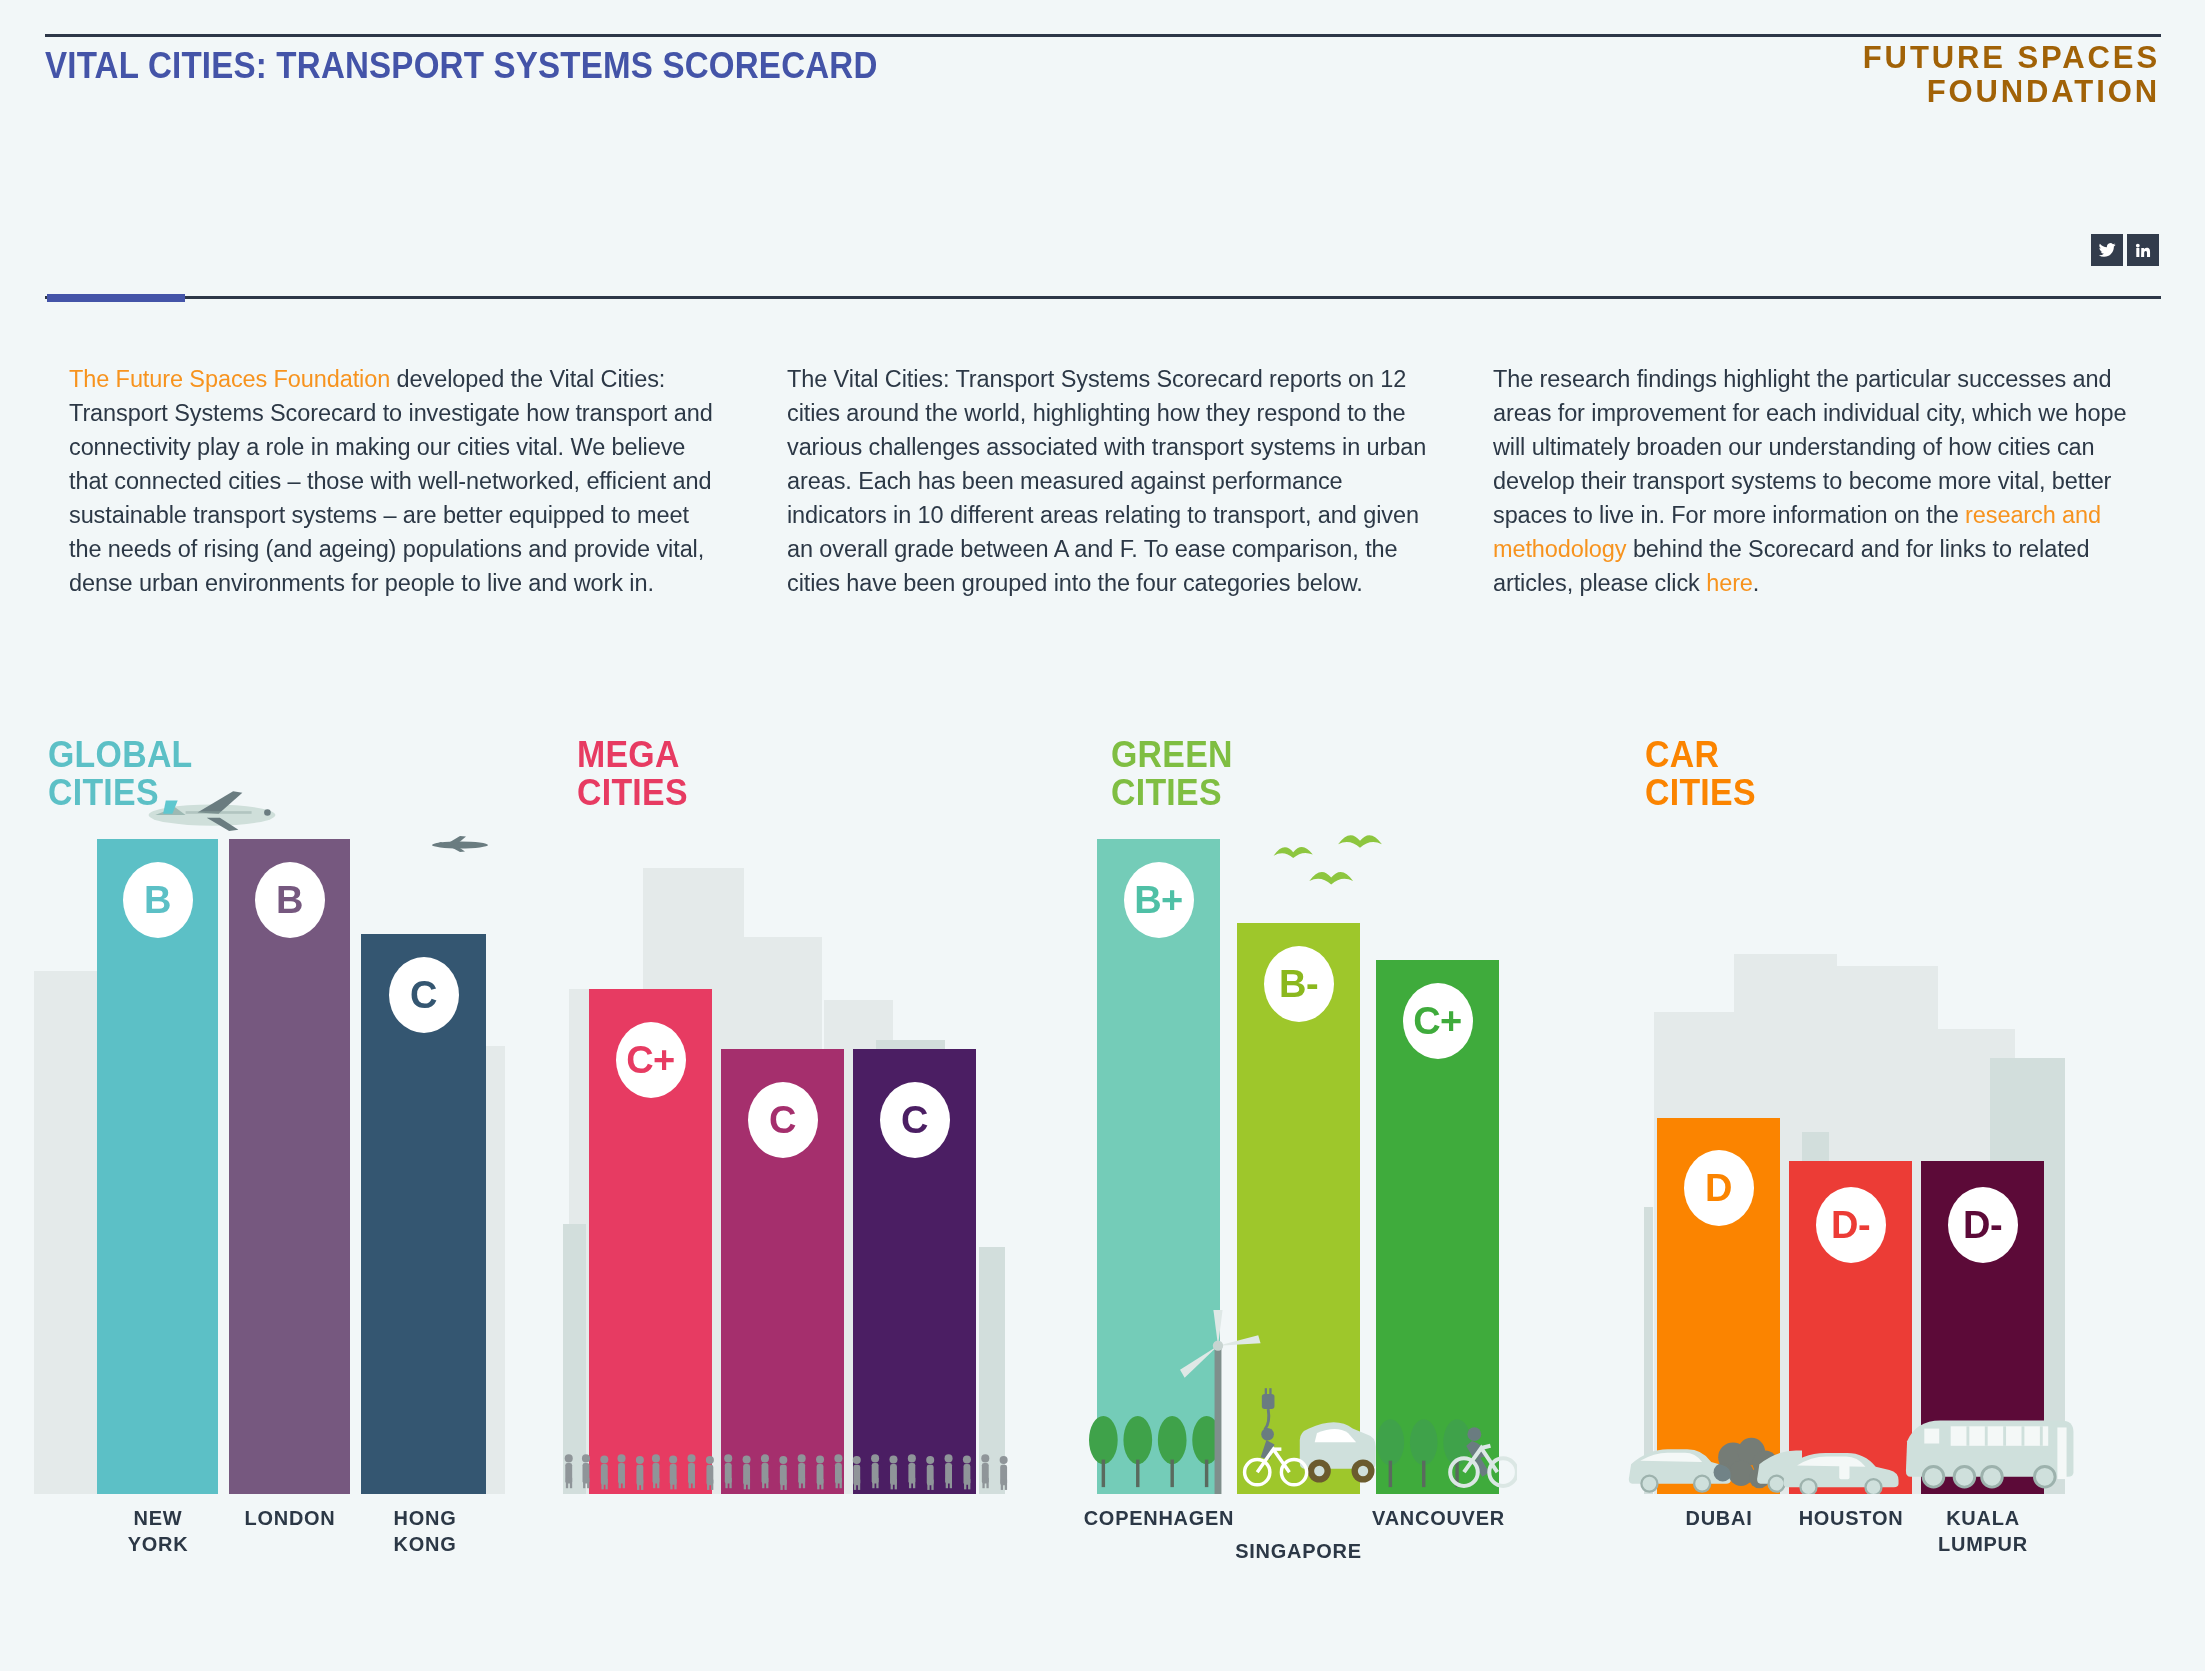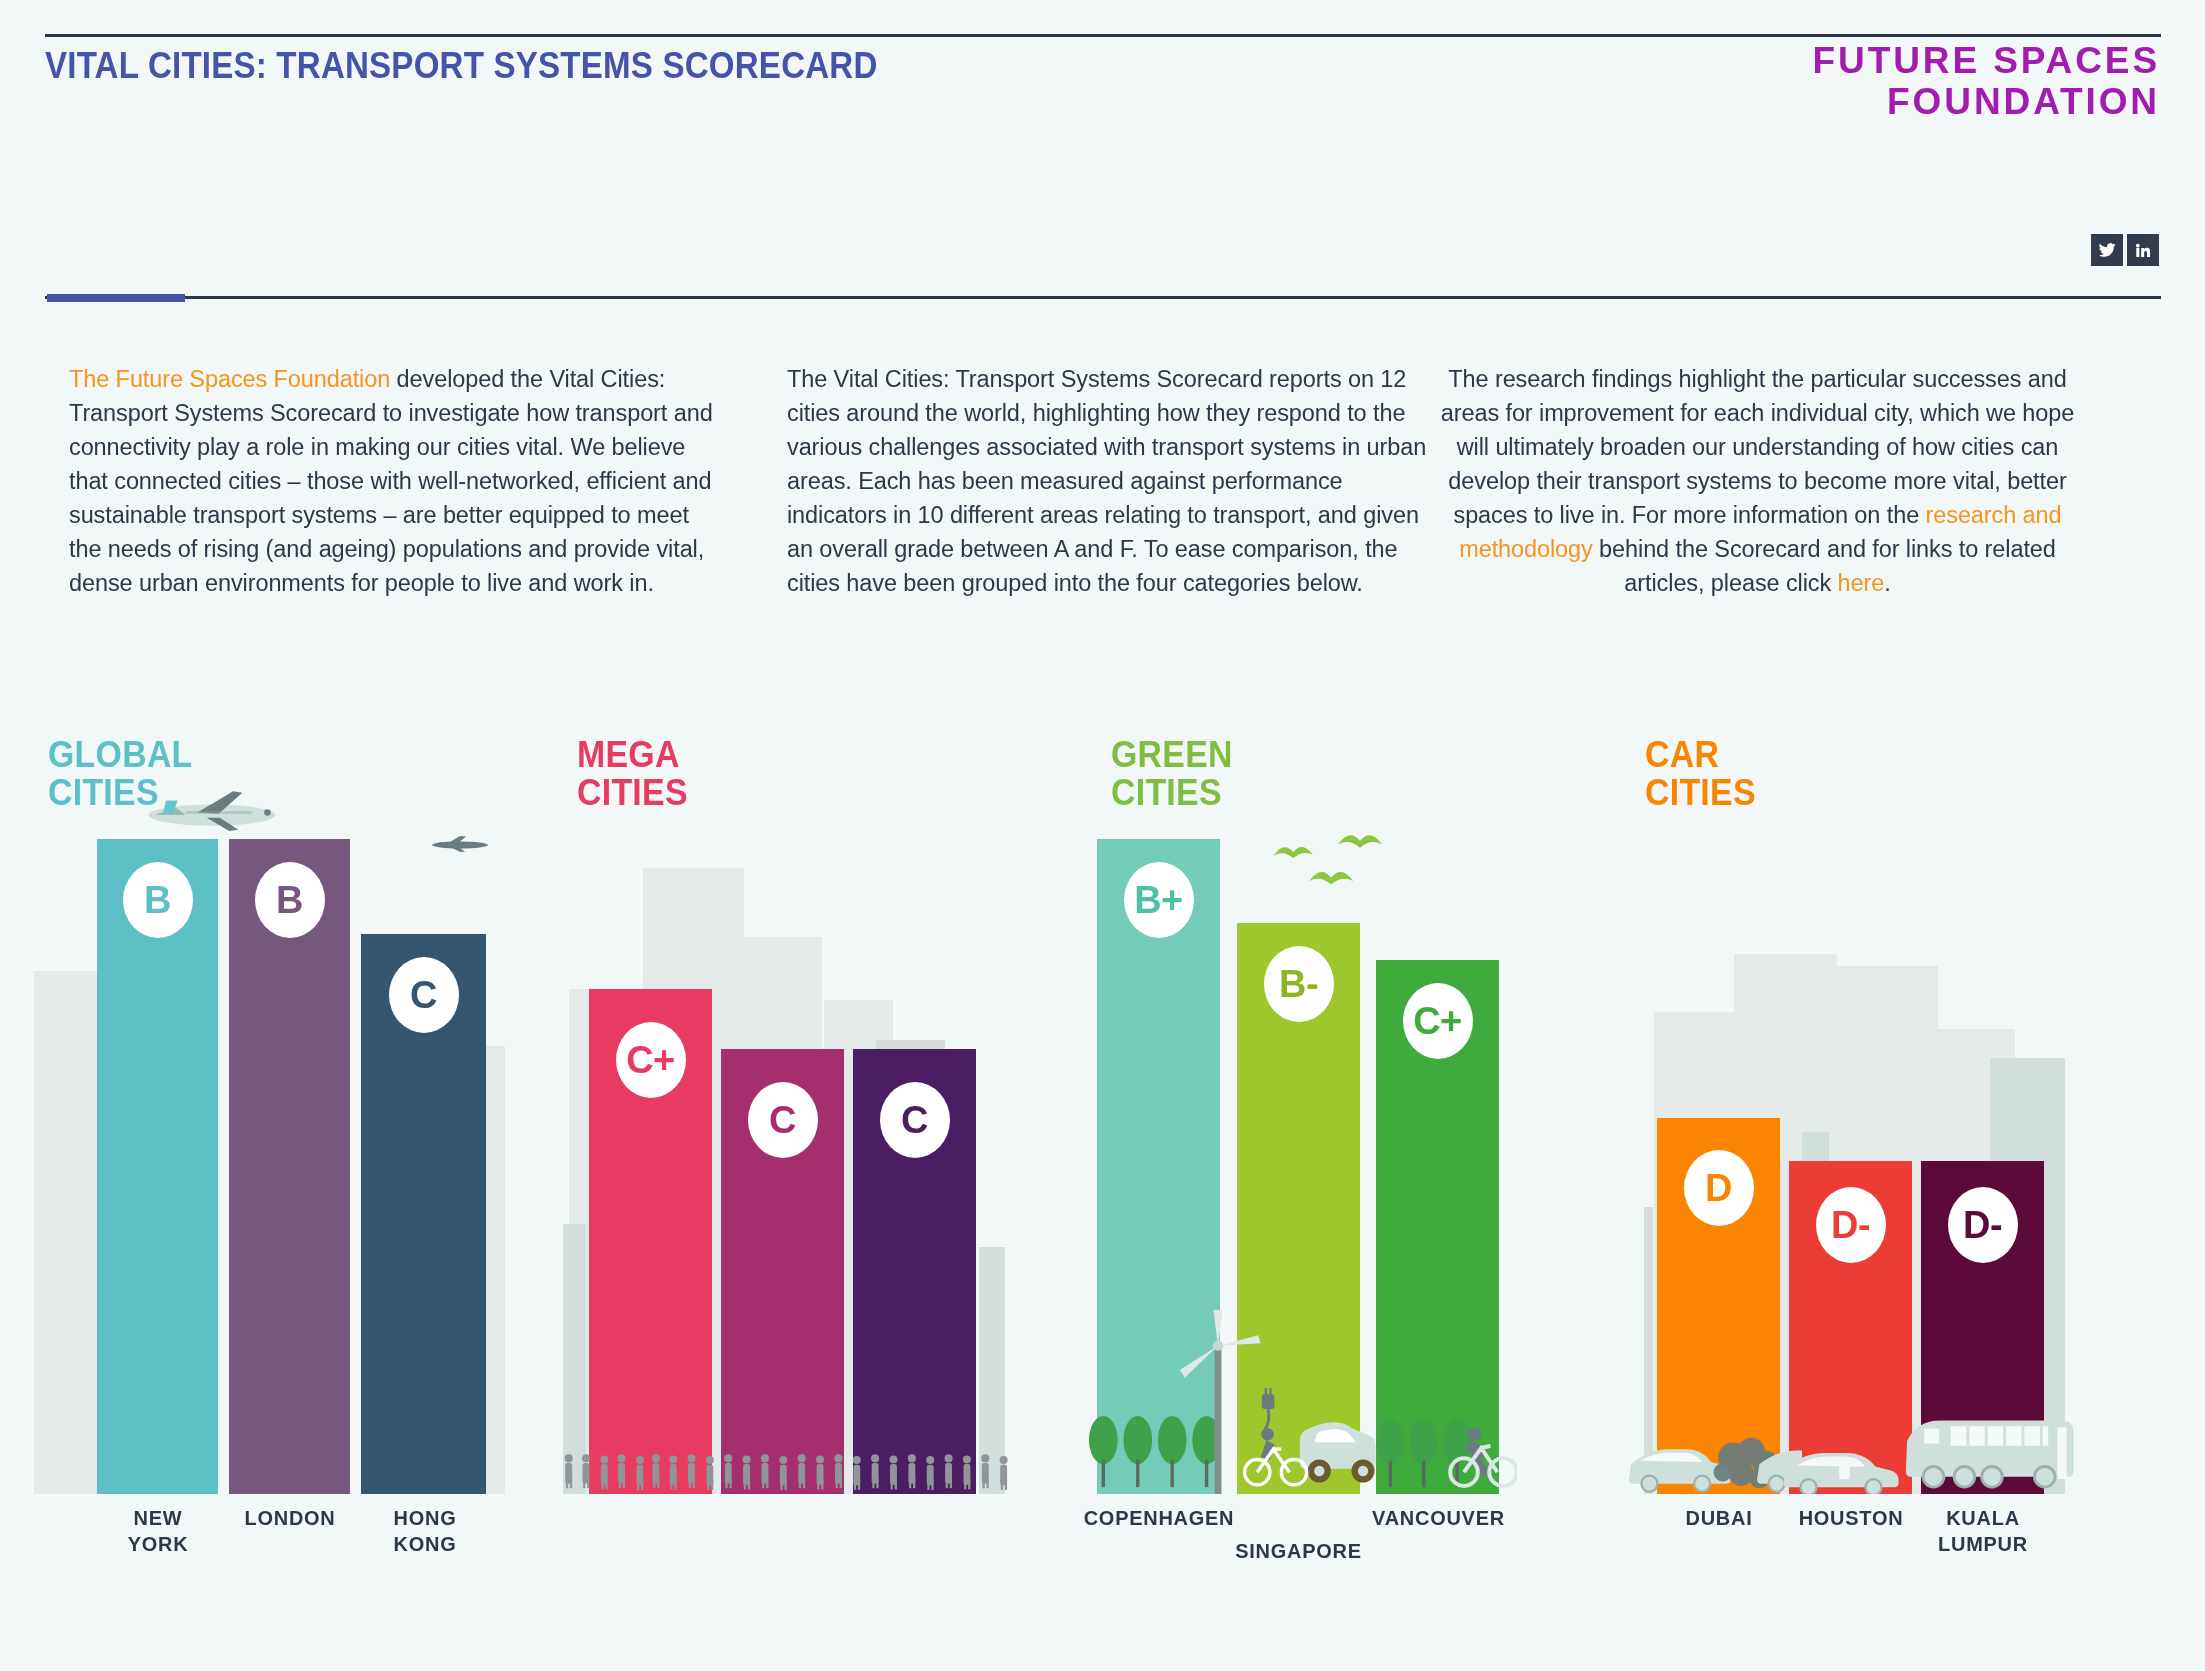--- a/index.html
+++ b/index.html
@@ -22,22 +22,22 @@
   .page-title {
     position: absolute; left: 45px; top: 45px;
     font-size: 36px; font-weight: 700; letter-spacing: 0.2px;
     color: #4454a8; font-stretch: condensed;
     transform: scaleX(0.92); transform-origin: left center;
     white-space: nowrap;
   }
   .brand {
     position: absolute; right: 45px; top: 41px;
     text-align: right;
-    color: #a21caf;
-    font-size: 37px; font-weight: 600; line-height: 1.10;
+    color: #a16207;
+    font-size: 31px; font-weight: 600; line-height: 1.10;
     letter-spacing: 2.9px;
   }
   .brand-line { display: block; white-space: nowrap; }
 
   
   .nav {
     position: absolute; left: 0; top: 190px; width: 2205px; height: 109px;
   }
   .nav-items {
     position: absolute; left: 47px; top: 36px;
@@ -70,21 +70,21 @@
 
   
   .intro { position: absolute; left: 0; top: 362px; width: 2205px; }
   .col {
     position: absolute; top: 0; width: 655px;
     font-size: 23.5px; line-height: 1.45; color: #2c3846;
     letter-spacing: -0.1px;
   }
   .col1 { left: 69px; }
   .col2 { left: 787px; }
-  .col3 { left: 1430px; text-align: center; }
+  .col3 { left: 1493px; }
   .lnk { color: #f7931e; cursor: pointer; }
 
   
   .charts { position: absolute; left: 0; top: 724px; width: 2205px; height: 948px; }
   .grp { position: absolute; top: 0; width: 551px; height: 948px; }
   .grp-1 { left: 34px; }
   .grp-2 { left: 563px; }
   .grp-3 { left: 1097px; }
   .grp-4 { left: 1631px; }
 

